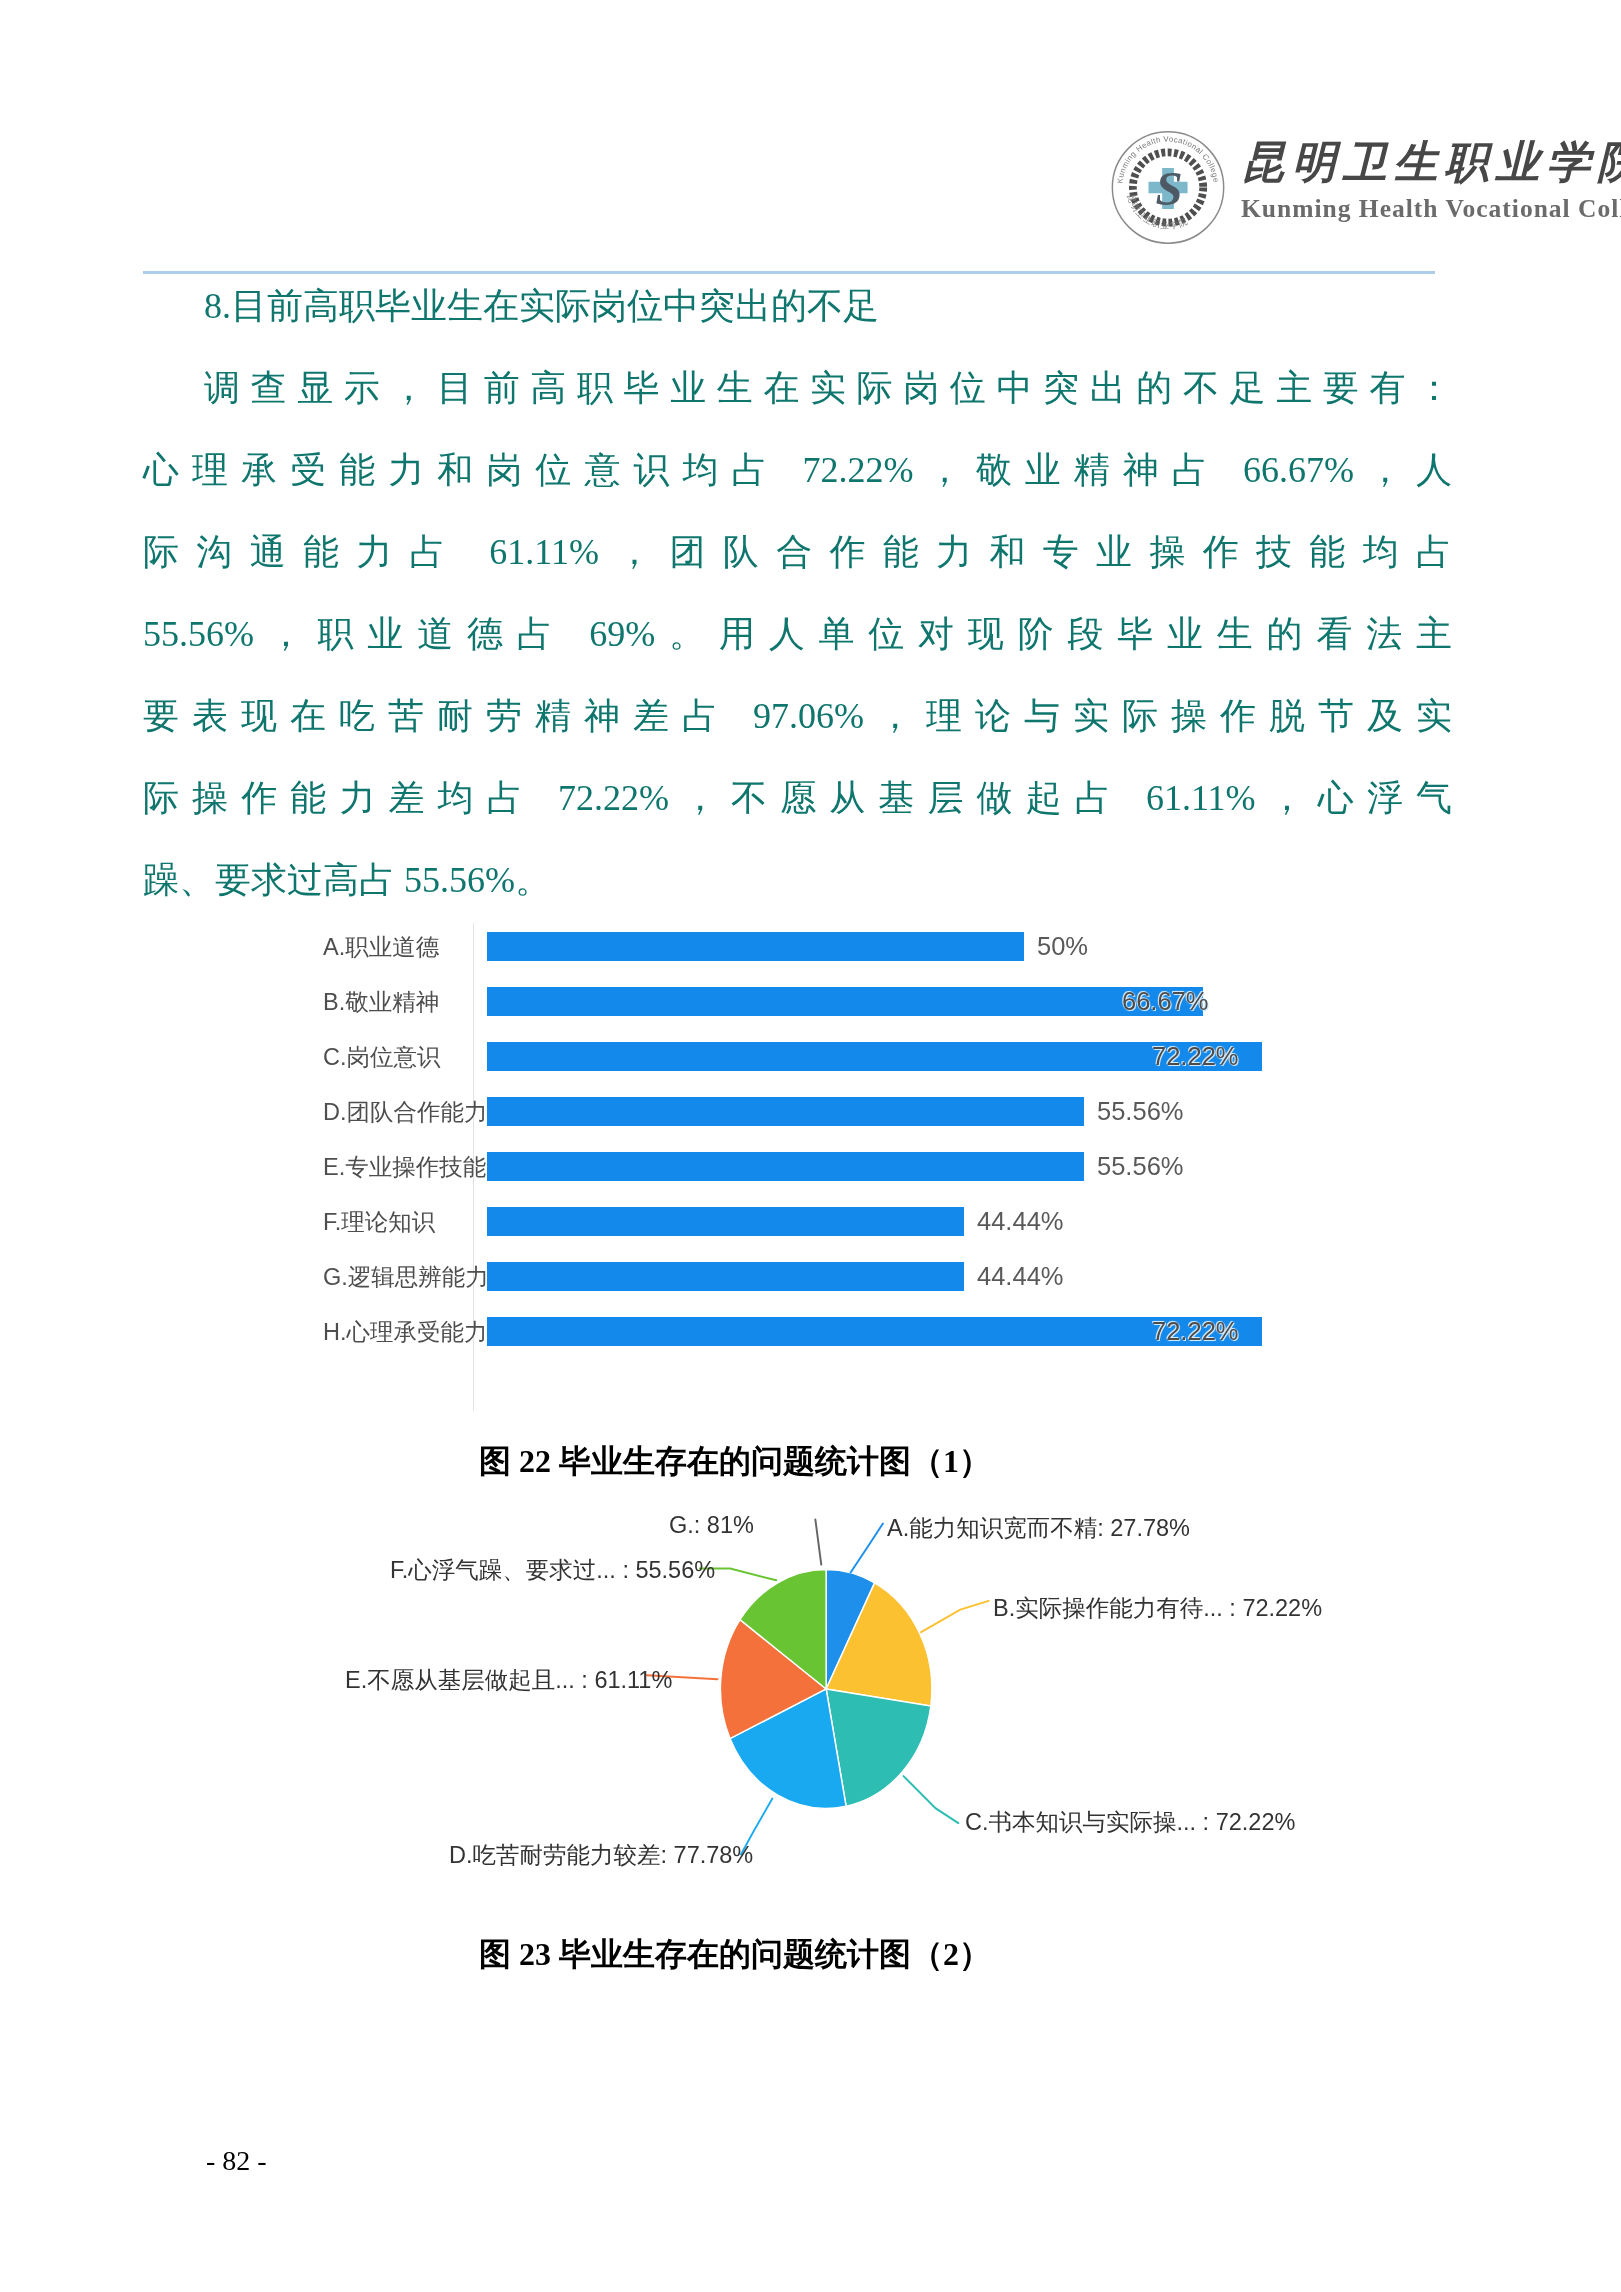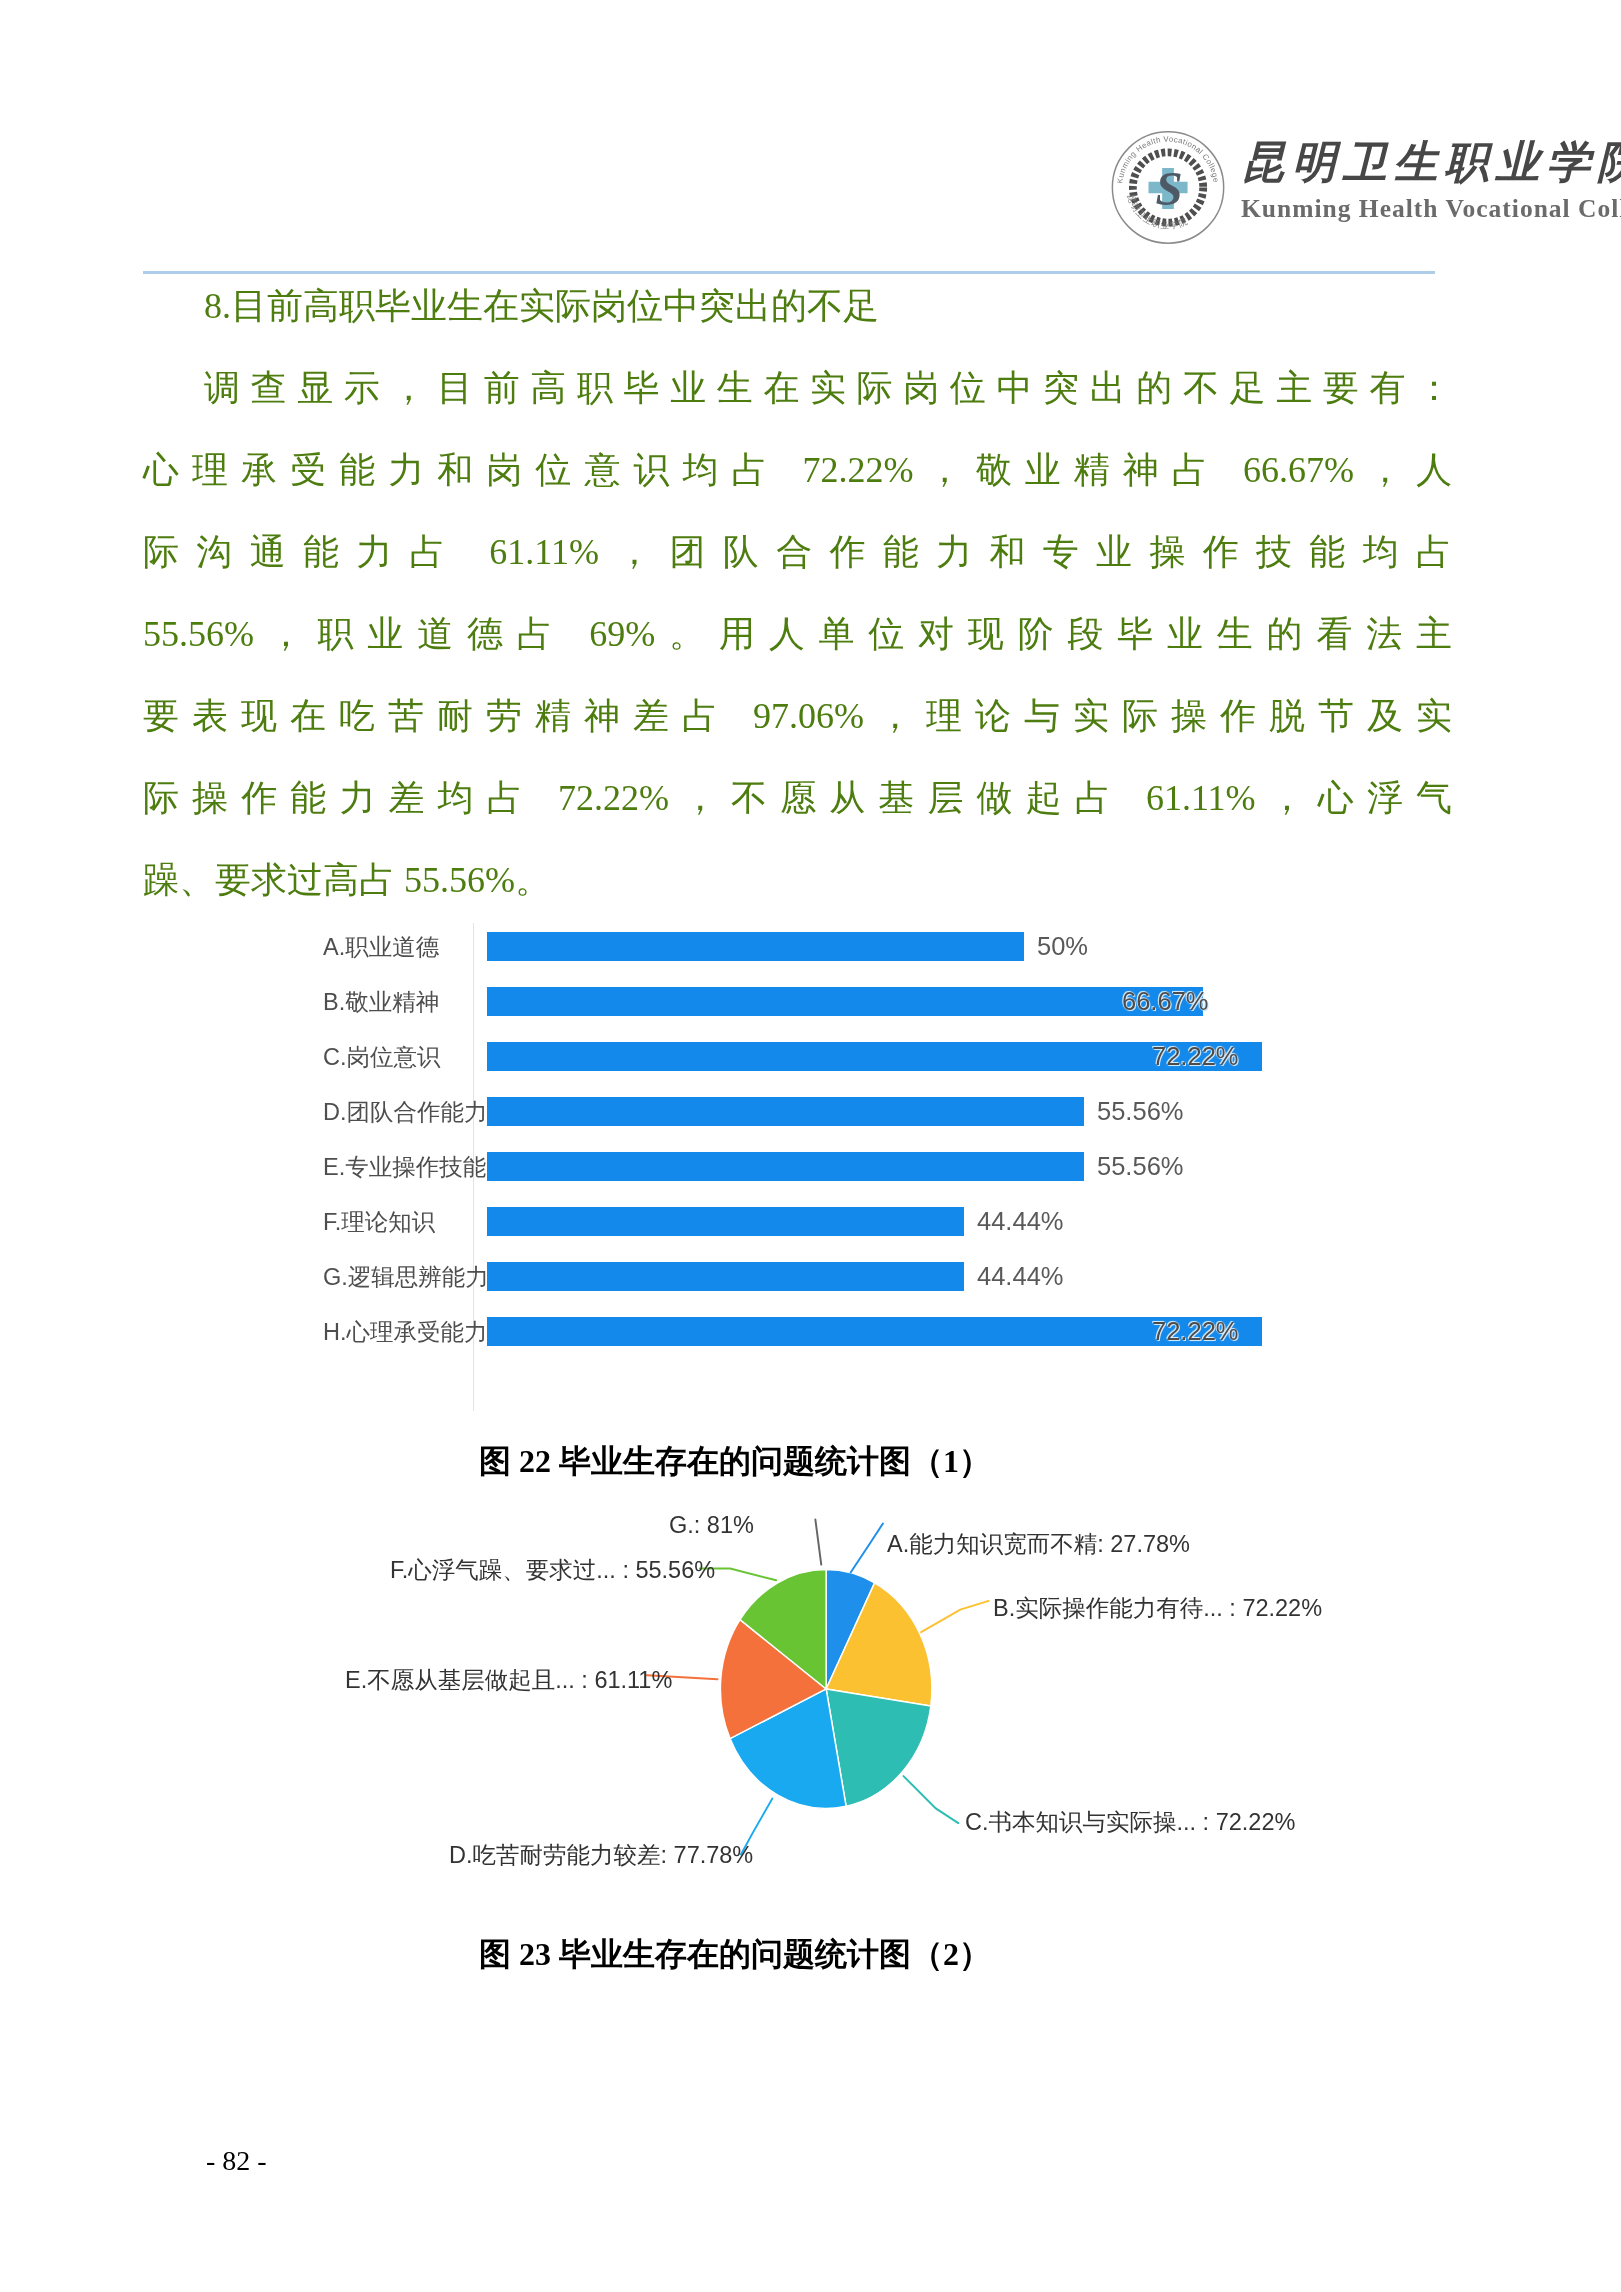--- a/index.html
+++ b/index.html
@@ -11,21 +11,21 @@
   .cn-name{position:absolute;left:1241px;top:133px;width:392px;
            font-family:"Liberation Serif","DejaVu Serif",serif;font-style:italic;font-weight:bold;
            font-size:44px;color:#474747;letter-spacing:6.9px;white-space:nowrap;}
   .en-name{position:absolute;left:1241px;top:194px;width:412px;
            font-family:"Liberation Serif","DejaVu Serif",serif;font-weight:bold;
            font-size:25.5px;color:#6b6b6b;letter-spacing:1px;white-space:nowrap;}
   .header-rule{position:absolute;left:143px;top:271px;width:1292px;height:2.9px;background:#aecdea;}
 
   
   .body-text{position:absolute;left:143px;top:265px;width:1309px;
-             font-family:"Liberation Serif","DejaVu Serif",serif;font-size:36px;color:#4d7c0f;}
+             font-family:"Liberation Serif","DejaVu Serif",serif;font-size:36px;color:#0f766e;}
   .body-line{height:82px;line-height:82px;box-sizing:border-box;width:100%;}
   .body-line.just{text-align:justify;text-align-last:justify;}
   .body-line.indent{padding-left:61px;}
 
   
   .fig22{position:absolute;left:323px;top:919px;width:1000px;height:498px;}
   .axis-line{position:absolute;left:150px;top:3.9px;width:1px;height:488px;background:#e3e3e3;}
   .bar-row{position:relative;display:flex;align-items:center;height:55px;}
   .bar-cat{width:138px;padding-right:25px;text-align:left;font-size:23.5px;color:#4e4e4e;white-space:nowrap;}
   .bar-area{position:relative;width:804px;height:55px;}
@@ -154,21 +154,21 @@
         <path d="M 543 193 L 455.0 122.2 A 108 122 0 0 1 543.0 71.0 Z" fill="#69C434" stroke="#ffffff" stroke-width="1.5"></path>
         <polyline points="568,74 588,44 601,24" fill="none" stroke="#1E8FEA" stroke-width="2" stroke-linecap="round"></polyline>
         <polyline points="640,135 680,112 709,103" fill="none" stroke="#FBC130" stroke-width="2" stroke-linecap="round"></polyline>
         <polyline points="622,282 655,315 678,330" fill="none" stroke="#2DBDB2" stroke-width="2" stroke-linecap="round"></polyline>
         <polyline points="488,305 468,340 456,362" fill="none" stroke="#18A9F1" stroke-width="2" stroke-linecap="round"></polyline>
         <polyline points="432,183 360,179" fill="none" stroke="#F4713B" stroke-width="2" stroke-linecap="round"></polyline>
         <polyline points="492,82 445,70 414,70" fill="none" stroke="#69C434" stroke-width="2" stroke-linecap="round"></polyline>
         <polyline points="538,66 532,20" fill="none" stroke="#666666" stroke-width="2" stroke-linecap="round"></polyline>
       </svg>
     <div id="pie-labels">
-        <div class="pie-label" style="left: 593px; top: 11.8px; margin-top: 16px;">A.能力知识宽而不精: 27.78%</div>
+        <div class="pie-label" style="left: 593px; top: 11.8px;">A.能力知识宽而不精: 27.78%</div>
         <div class="pie-label" style="left: 699px; top: 92px;">B.实际操作能力有待... : 72.22%</div>
         <div class="pie-label" style="left: 671px; top: 306px;">C.书本知识与实际操... : 72.22%</div>
         <div class="pie-label" style="left: 155px; top: 339px;">D.吃苦耐劳能力较差: 77.78%</div>
         <div class="pie-label" style="left: 51px; top: 164px;">E.不愿从基层做起且... : 61.11%</div>
         <div class="pie-label" style="left: 96px; top: 54px;">F.心浮气躁、要求过... : 55.56%</div>
         <div class="pie-label" style="left: 375px; top: 11.8px;">G.: 81%</div>
       </div>
   </div>
   <div class="caption" style="top:1933px">图 23 毕业生存在的问题统计图（2）</div>
 

